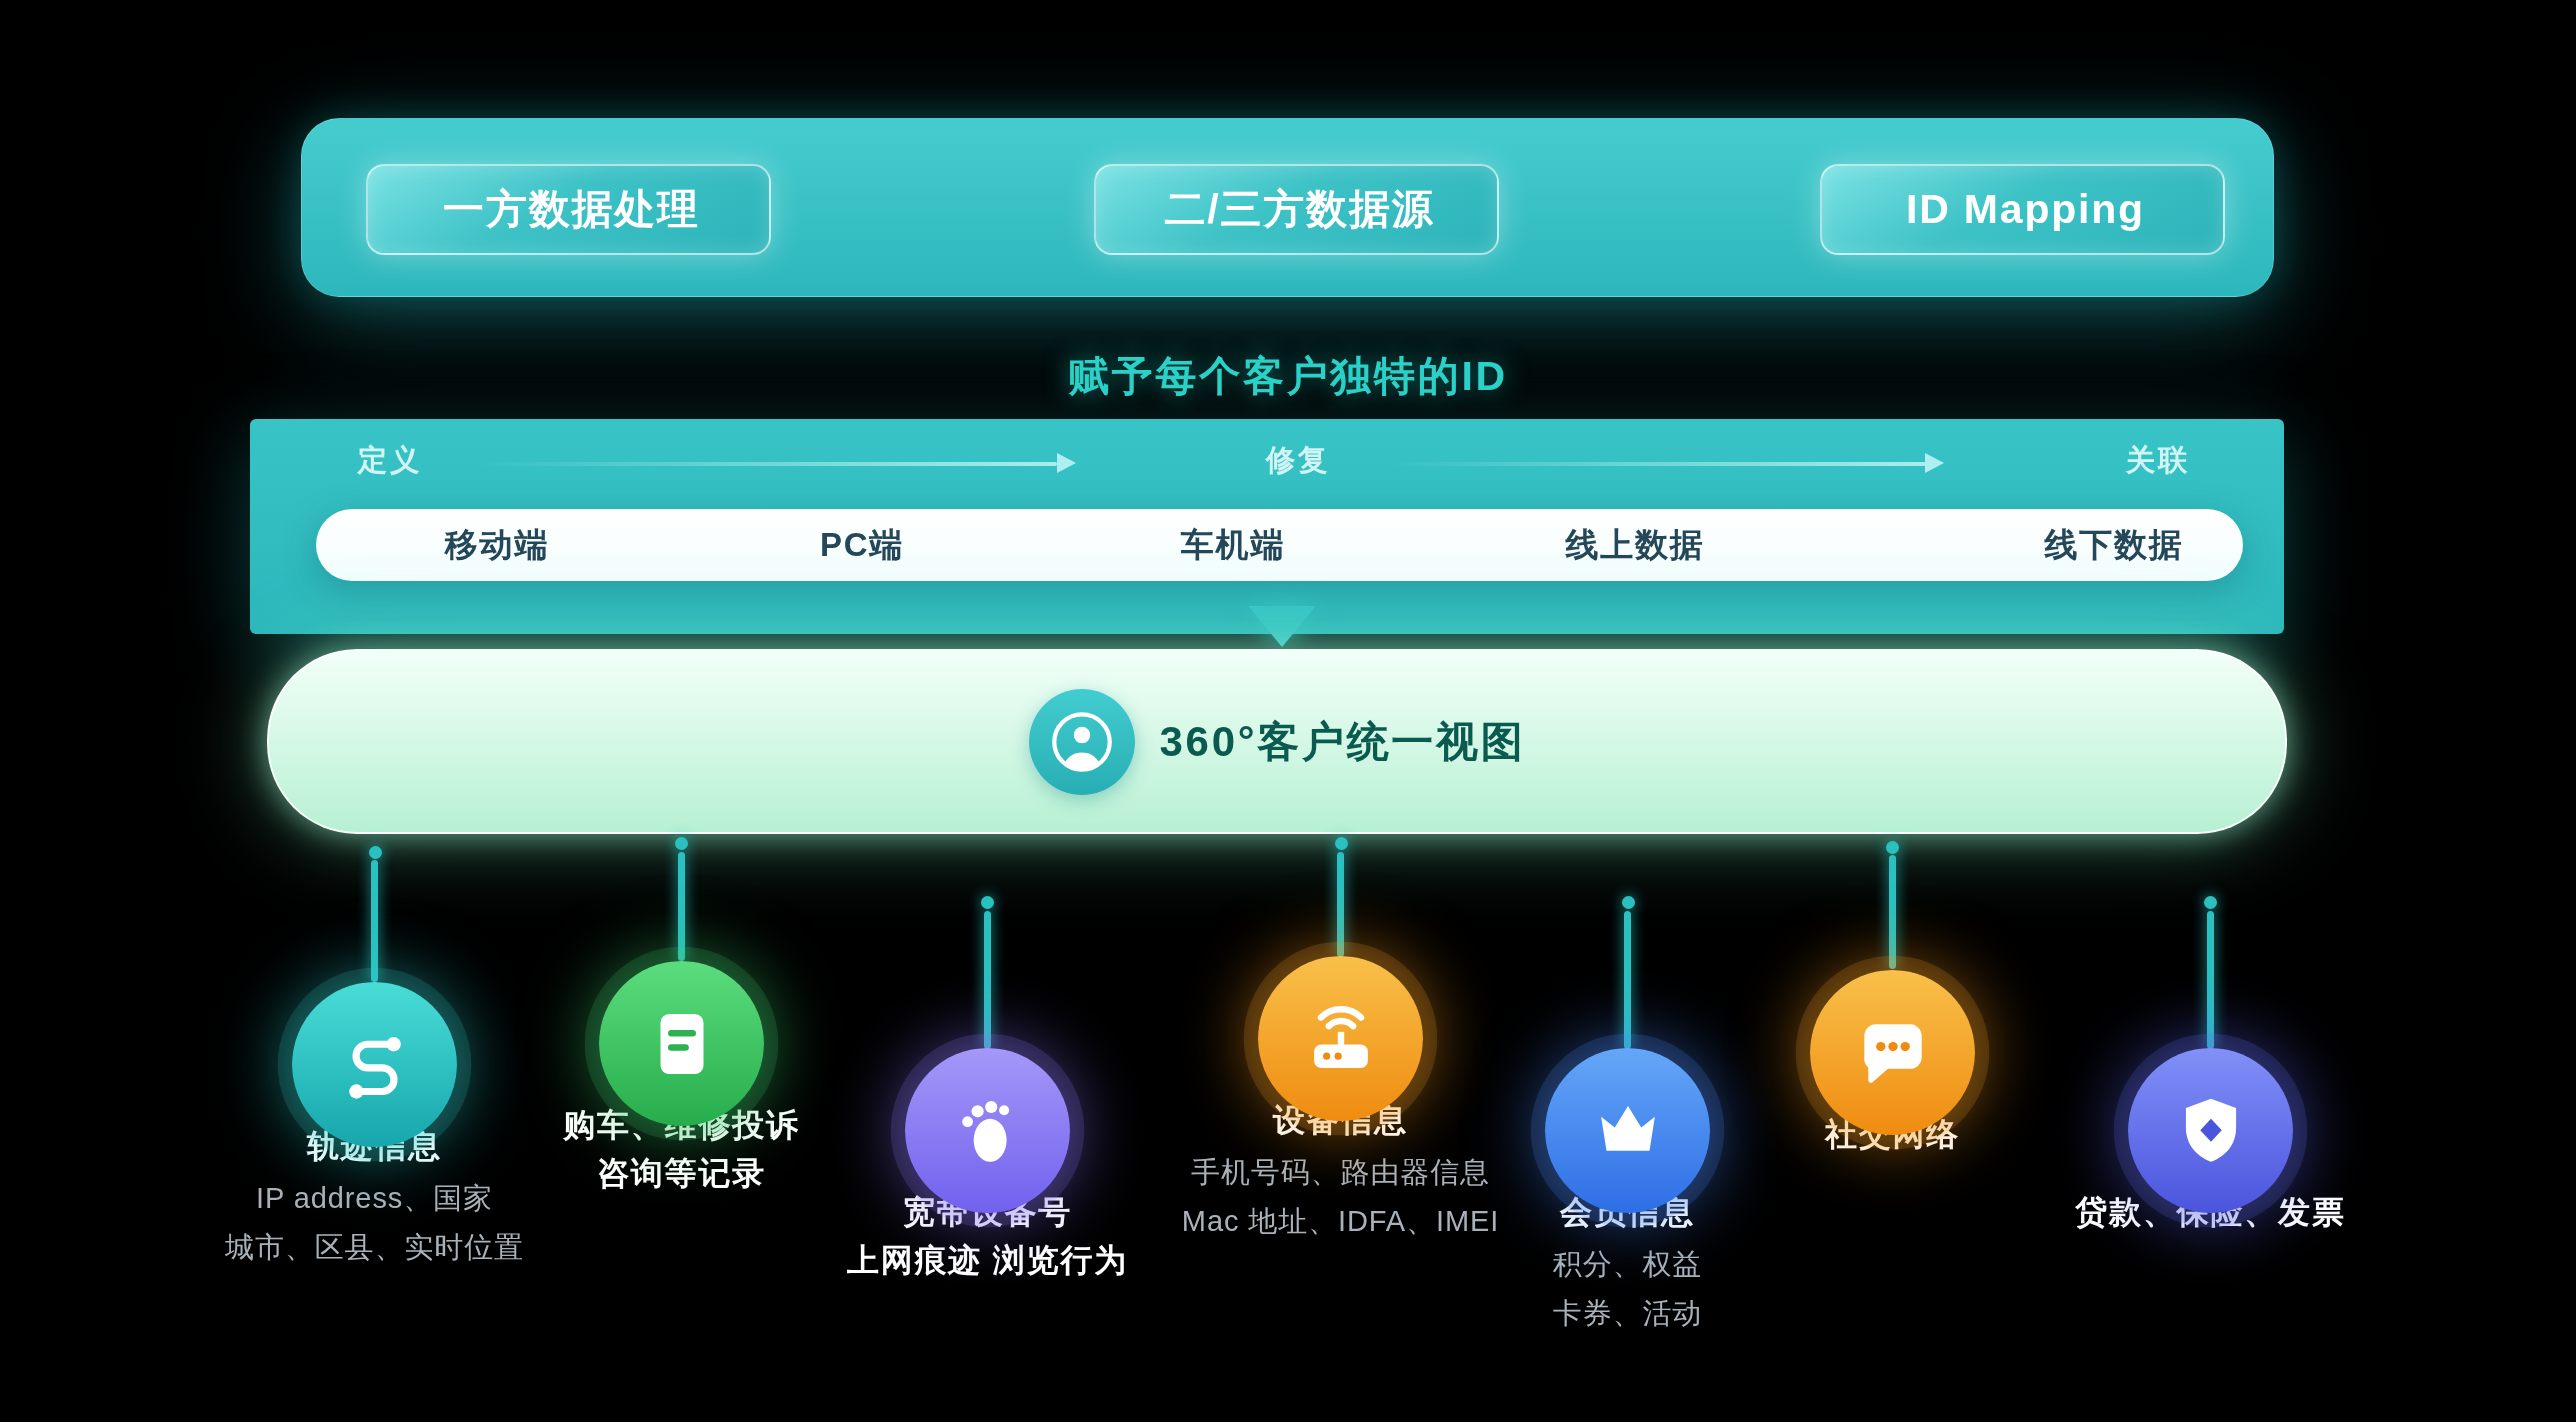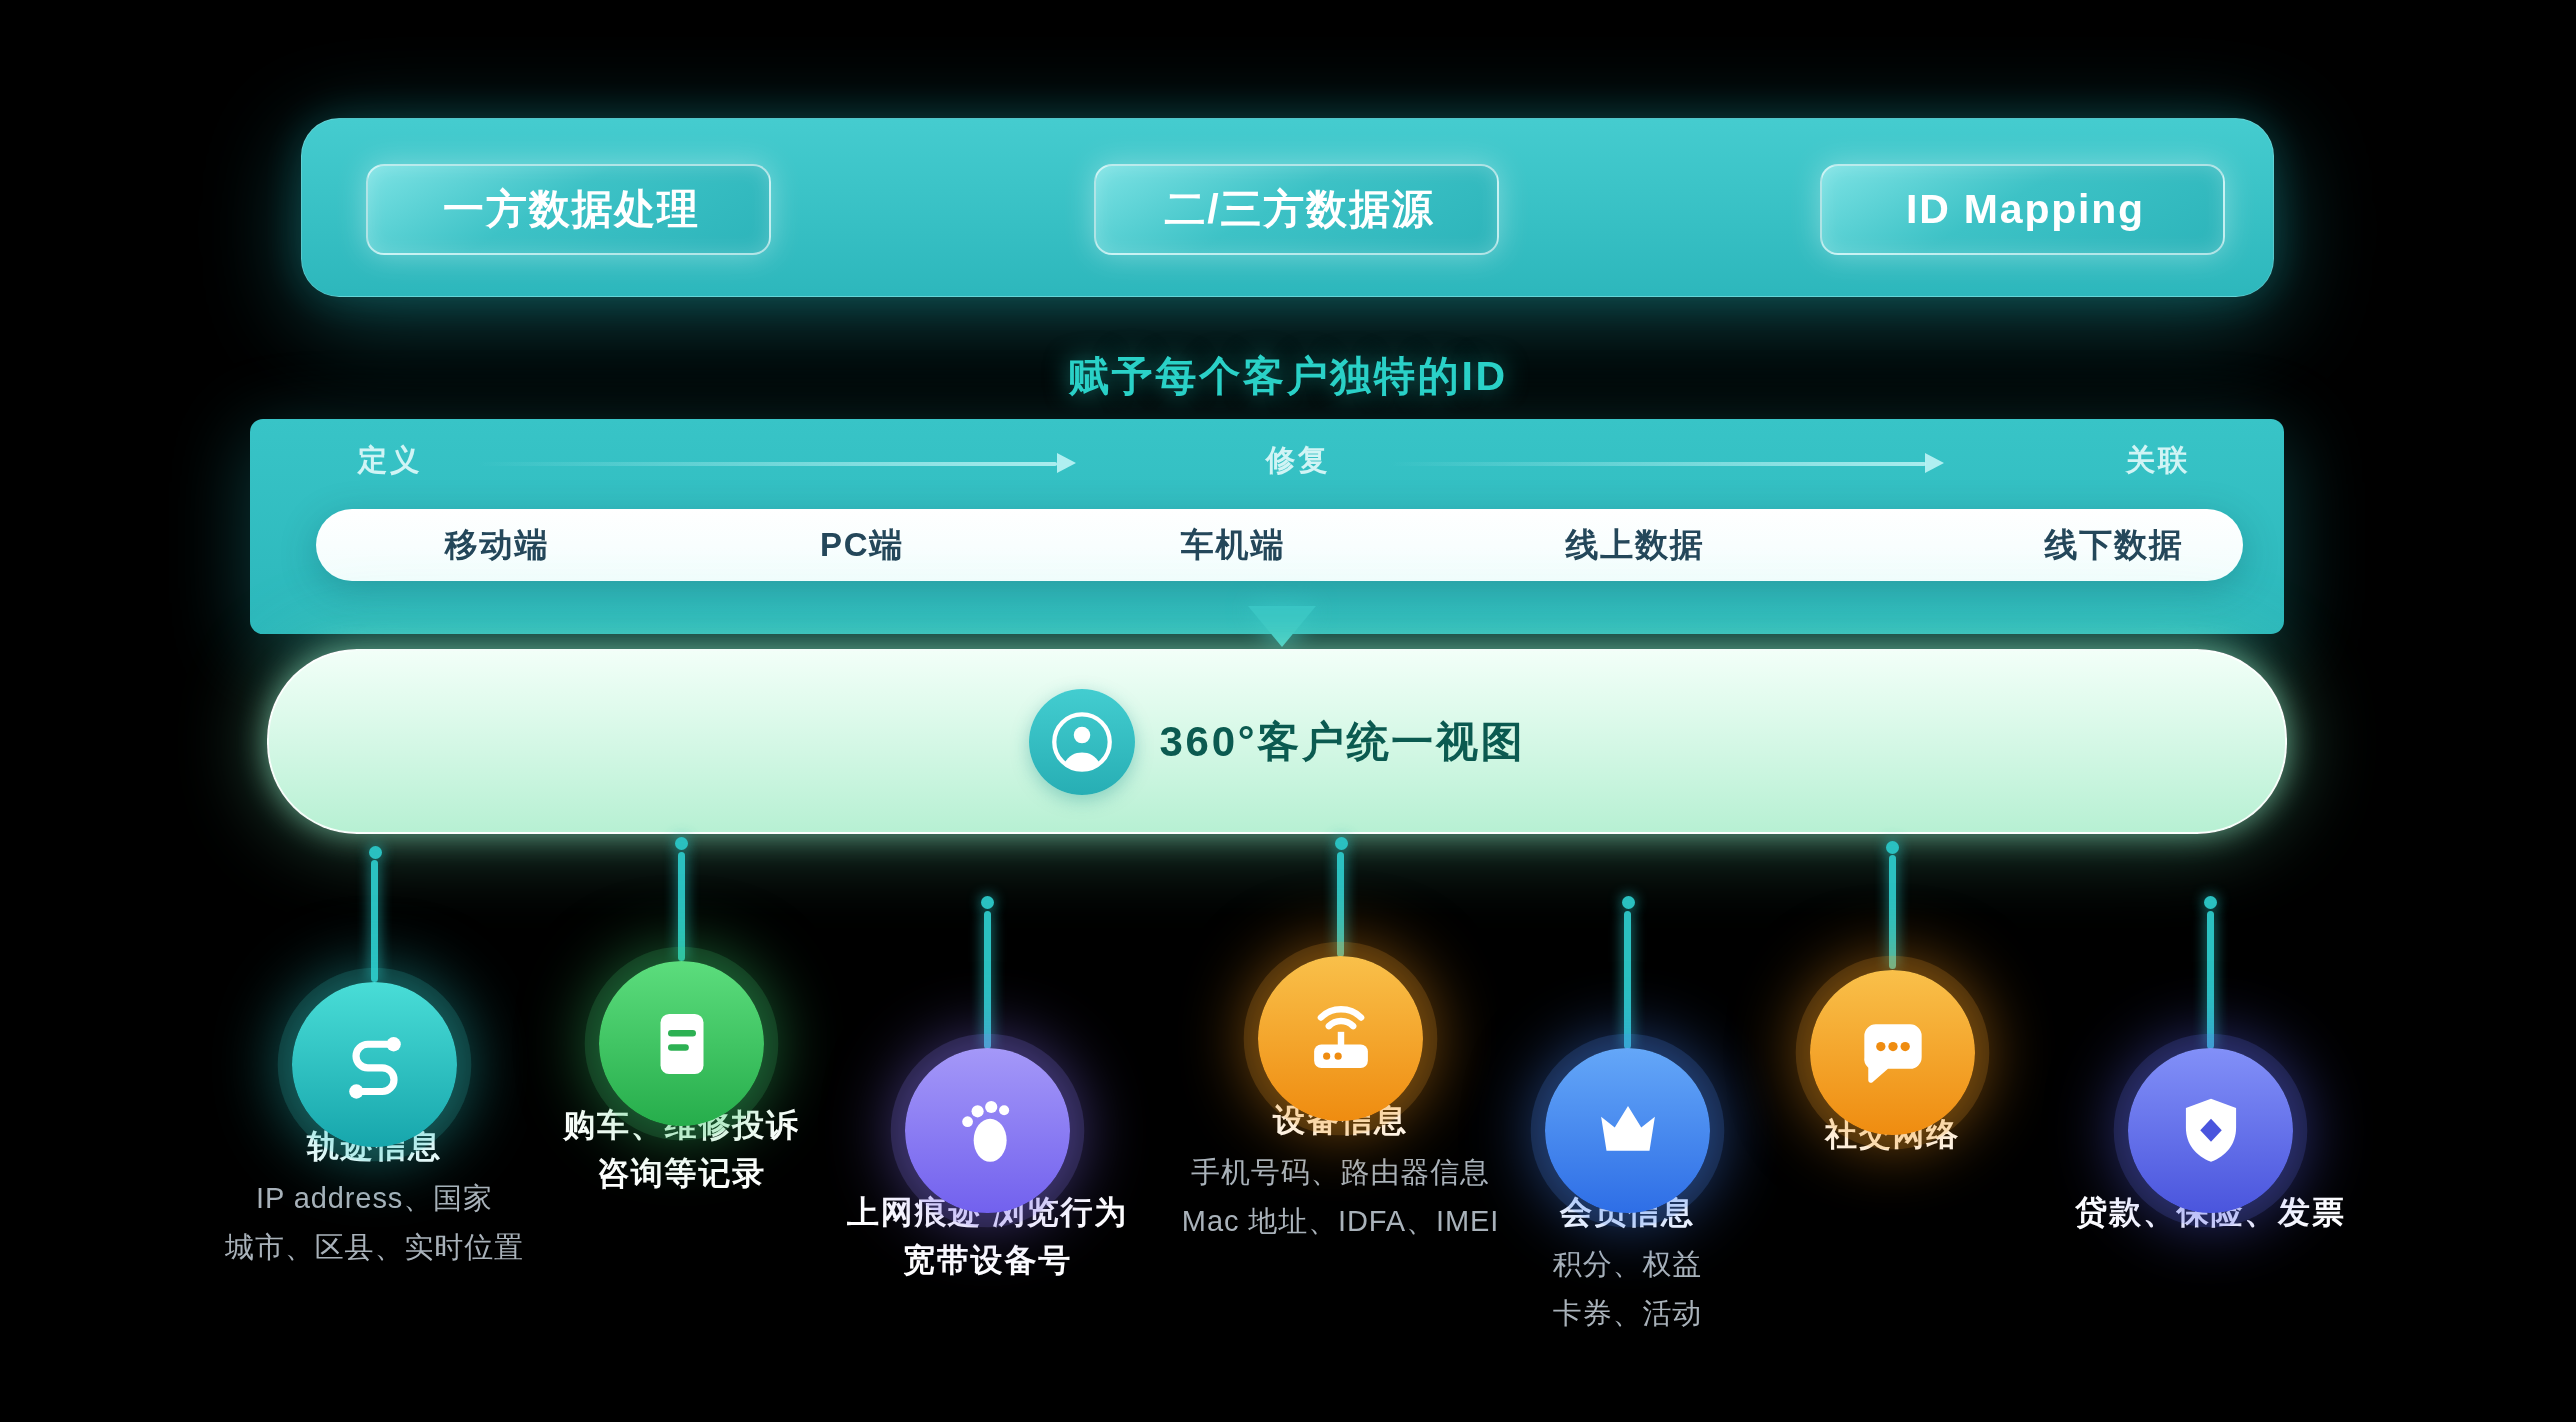--- a/index.html
+++ b/index.html
@@ -18,21 +18,21 @@
     display:flex;align-items:center;justify-content:center;
     color:#fff;font-size:41px;font-weight:bold;letter-spacing:1.8px;cursor:pointer;padding-left:6px;}
   .pill-1{left:64px}.pill-2{left:792px}.pill-3{left:1518px}
 
   
   .heading{position:absolute;left:0;top:349px;width:2576px;text-align:center;
     color:#2bd2c8;font-size:41px;font-weight:bold;letter-spacing:2.7px;
     text-shadow:0 0 25px rgba(43,210,200,.55);}
 
   
-  .band{position:absolute;left:250px;top:419px;width:2034px;height:215px;border-radius:13px;
+  .band{position:absolute;left:250px;top:419px;width:2034px;height:215px;border-radius:6px;
     background:linear-gradient(180deg,#38c4c7 0%,#2cb7bb 100%);
     box-shadow:0 16px 81px rgba(38,192,196,.32);}
   .stage-label{position:absolute;top:21.5px;transform:translateX(-50%);
     color:rgba(222,248,249,.92);font-size:29.5px;font-weight:bold;letter-spacing:2.7px;white-space:nowrap;}
   .flow-line{position:absolute;top:43px;height:3.6px;border-radius:1.8px;
     background:linear-gradient(90deg,rgba(190,244,245,0) 0%,rgba(190,244,245,.85) 100%);}
   .flow-arrowhead{position:absolute;top:34px;width:0;height:0;
     border-top:10.7px solid transparent;border-bottom:10.7px solid transparent;
     border-left:19.7px solid rgba(190,244,245,.9);}
   .channel-bar{position:absolute;left:66px;top:90px;width:1927px;height:72px;border-radius:48px;
@@ -184,22 +184,22 @@
   <div class="node-circle nc-purple">
     <svg viewBox="0 0 24 24" width="86" height="86">
       <ellipse cx="12.6" cy="14.6" rx="4.6" ry="6" fill="#fff"></ellipse>
       <circle cx="6.3" cy="9.4" r="1.5" fill="#fff"></circle>
       <circle cx="9.1" cy="6.5" r="1.7" fill="#fff"></circle>
       <circle cx="12.9" cy="5.3" r="1.7" fill="#fff"></circle>
       <circle cx="16.5" cy="6.2" r="1.4" fill="#fff"></circle>
     </svg>
   </div>
   <div class="node-title">
+    <div>宽带设备号</div>
     <div>上网痕迹 浏览行为</div>
-    <div>宽带设备号</div>
   </div>
 </div>
 
 <div class="node" style="left:1126px;top:956px">
   <div class="node-circle nc-orange">
     <svg viewBox="0 0 24 24" width="86" height="86">
       <path d="M8.6 8.4 a4.8 4.8 0 0 1 6.8 0" stroke="#fff" stroke-width="1.8" fill="none" stroke-linecap="round"></path>
       <path d="M6.4 6 a8 8 0 0 1 11.2 0" stroke="#fff" stroke-width="1.8" fill="none" stroke-linecap="round"></path>
       <line x1="12" y1="10" x2="12" y2="14" stroke="#fff" stroke-width="1.8"></line>
       <rect x="4.5" y="13.5" width="15" height="6.6" rx="2" fill="#fff"></rect>

